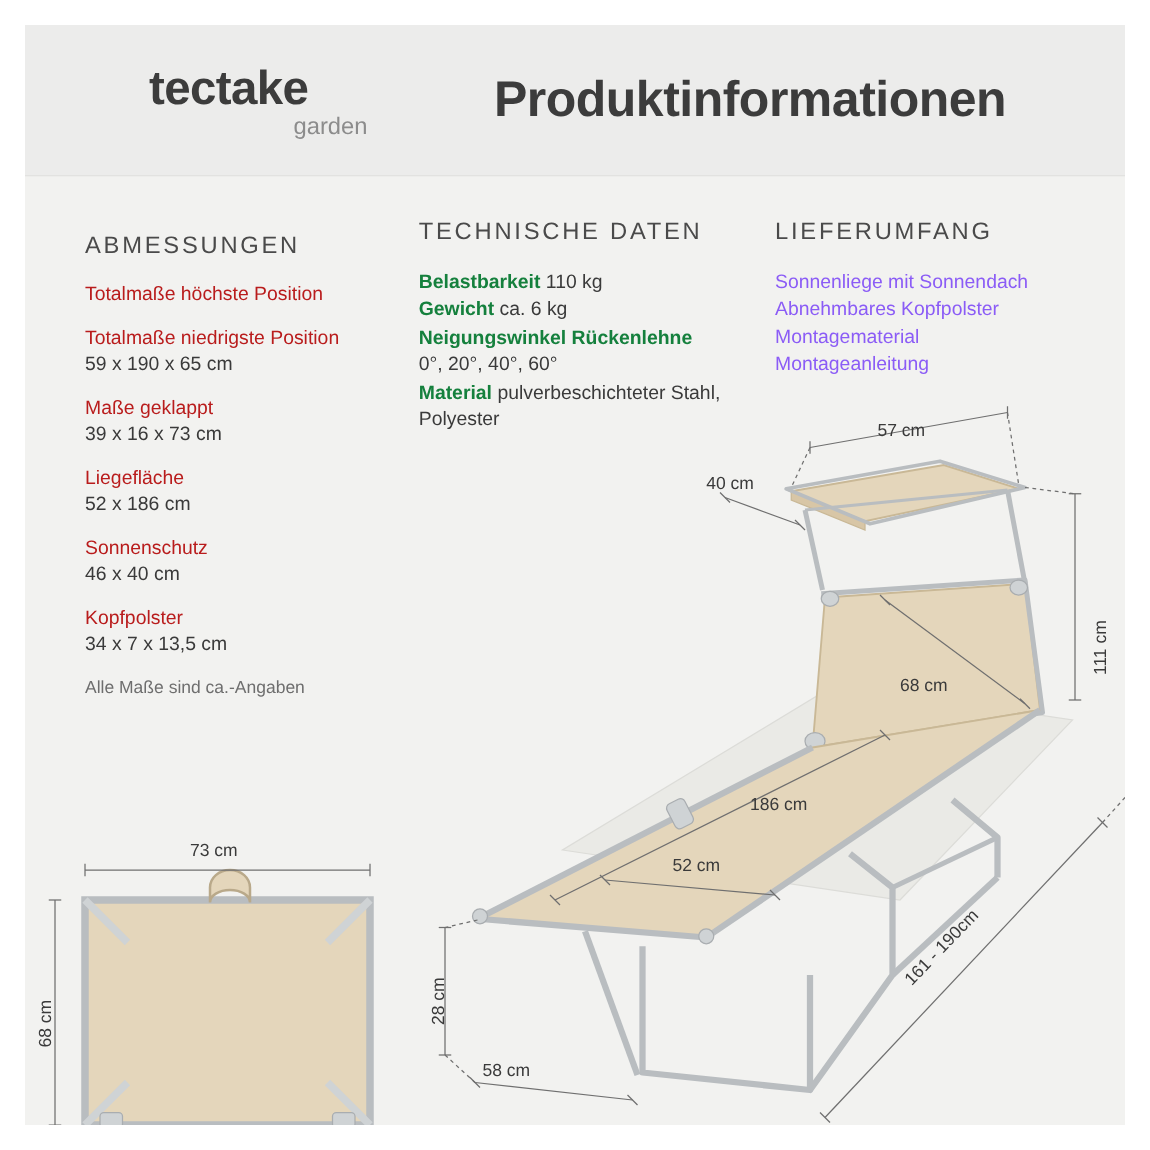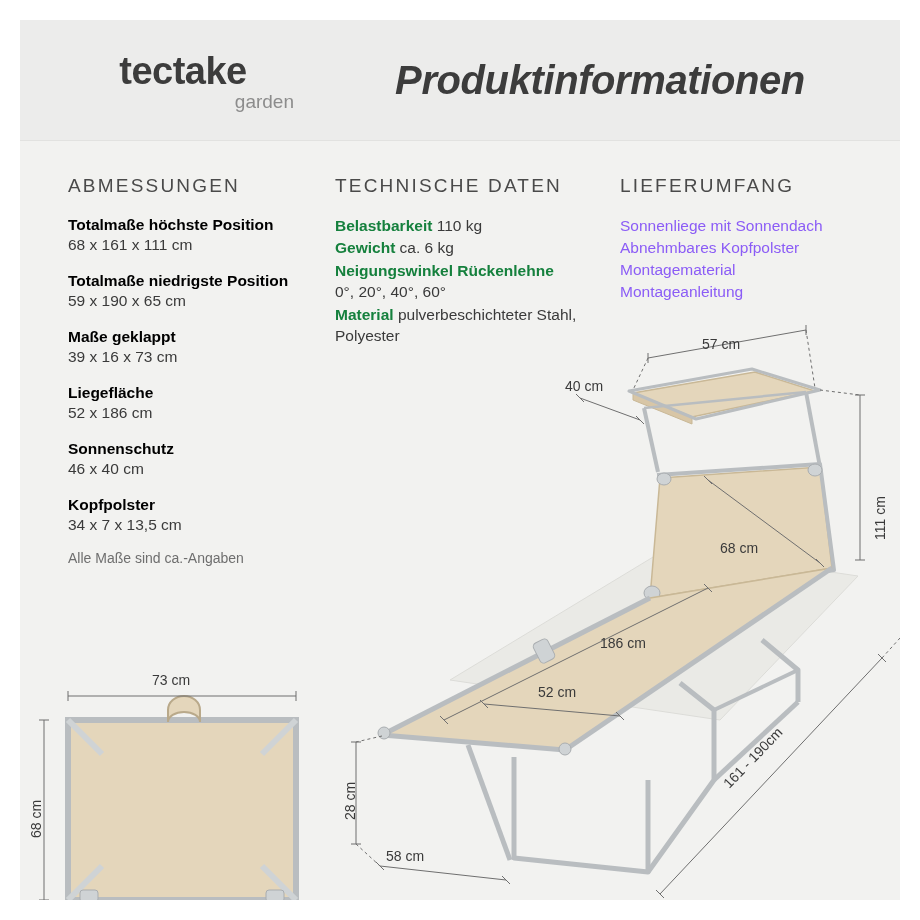--- a/index.html
+++ b/index.html
@@ -61,43 +61,42 @@
   .doc-title {
     position: absolute;
     left: 300px;
     top: 38px;
     width: 560px;
     text-align: center;
     font-size: 40px;
     font-weight: bold;
     color: #3c3c3c;
     letter-spacing: -0.4px;
-    font-style: italic;
   }
   
   .col {
     position: absolute;
     top: 155px;
   }
   .col-head {
     font-size: 19px;
     letter-spacing: 2.2px;
     color: #4a4a4a;
     margin-bottom: 18px;
     font-weight: normal;
   }
-  .col-a { left: 48px;  width: 260px; }
+  .col-a { left: 48px;  width: 260px; margin-top: 11px; }
   .col-b { left: 315px; width: 272px; }
   .col-c { left: 600px; width: 270px; }
 
   .dim-block { margin-bottom: 15px; }
   .dim-title {
     font-size: 15.5px;
-    font-weight: bold;
-    color: #000000;
+    font-weight: normal;
+    color: #b91c1c;
     line-height: 1.32;
   }
   .dim-value {
     font-size: 15.5px;
     color: #3a3a3a;
     line-height: 1.32;
   }
   .note {
     font-size: 14px;
     color: #6e6e6e;
@@ -146,21 +145,20 @@
         <div class="brand-sub">garden</div>
       </div>
       <div class="doc-title">Produktinformationen</div>
     </div>
 
     <div class="col col-a">
       <div class="col-head">ABMESSUNGEN</div>
 
       <div class="dim-block">
         <div class="dim-title">Totalmaße höchste Position</div>
-        <div class="dim-value">68 x 161 x 111 cm</div>
       </div>
       <div class="dim-block">
         <div class="dim-title">Totalmaße niedrigste Position</div>
         <div class="dim-value">59 x 190 x 65 cm</div>
       </div>
       <div class="dim-block">
         <div class="dim-title">Maße geklappt</div>
         <div class="dim-value">39 x 16 x 73 cm</div>
       </div>
       <div class="dim-block">

